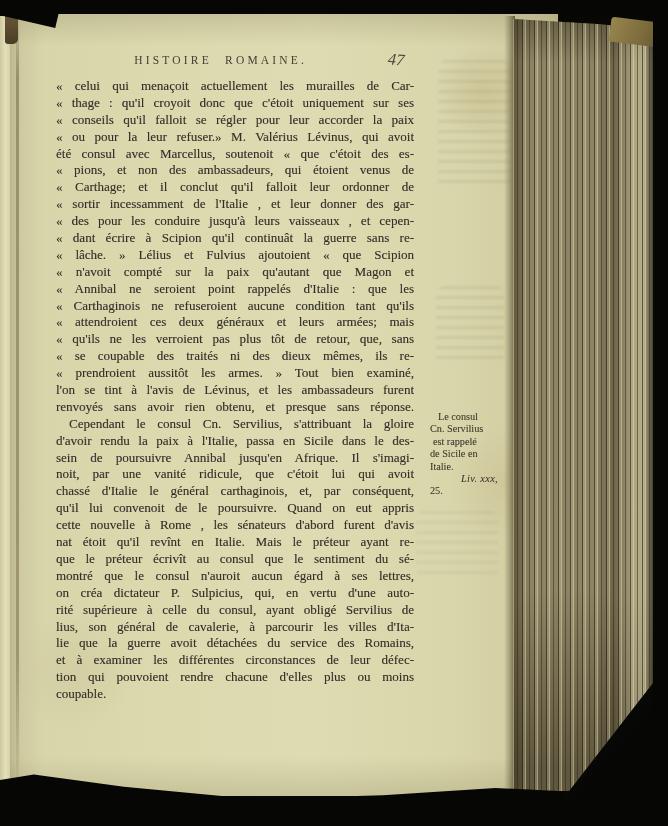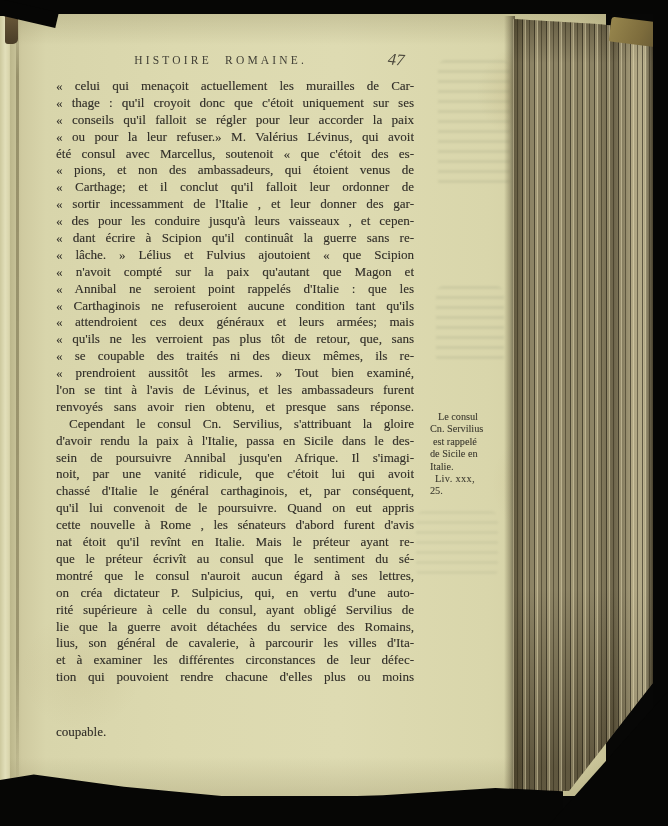--- a/index.html
+++ b/index.html
@@ -8,27 +8,28 @@
     background:#070706;
     font-family:"Liberation Serif", serif;
   }
   
   .left-strip{
     position:absolute;left:0;top:16px;width:15px;height:768px;
     background:linear-gradient(90deg,#cdc99e 0,#e2dfba 35%,#d9d5ac 60%,#b3ae85 88%,#97926c 100%);
   }
   
   .page{
-    position:absolute;left:10px;top:14px;width:596px;height:782px;
+    position:absolute;left:10px;top:14px;width:504px;height:782px;
     background:
       radial-gradient(circle at 86% 10%, rgba(150,120,60,.14), rgba(150,120,60,0) 46px),
       radial-gradient(circle at 90% 60%, rgba(145,115,60,.10), rgba(145,115,60,0) 55px),
       radial-gradient(circle at 12% 84%, rgba(140,112,60,.08), rgba(140,112,60,0) 60px),
       linear-gradient(180deg, rgba(110,100,60,.20) 0, rgba(110,100,60,0) 4%, rgba(110,100,60,0) 95%, rgba(120,110,70,.22) 100%),
       linear-gradient(90deg,#bcb78c 0,#cfcaa0 2%,#d8d5ab 6%,#dcd9af 28%,#dedbb2 55%,#d9d6ab 80%,#d2cda1 95%,#c7c296 100%);
+    padding-left: 44px;
   }
   .crease{
     position:absolute;left:6px;top:0;width:3px;height:100%;
     background:linear-gradient(180deg,rgba(104,96,62,0) 0,rgba(104,96,62,.5) 8%,rgba(104,96,62,.45) 82%,rgba(104,96,62,0) 100%);
     filter:blur(.6px);
   }
   
   .ghost{position:absolute;border-radius:8px;filter:blur(1.2px);opacity:.5;
     background:repeating-linear-gradient(180deg, rgba(110,120,95,.25) 0 3px, rgba(0,0,0,0) 3px 10px);}
   .g1{left:428px;top:46px;width:72px;height:128px;}
@@ -48,30 +49,30 @@
   .body-text{
     position:absolute;left:46px;top:64px;width:358px;
     font-size:13px;color:#33302a;letter-spacing:0;word-spacing:-.4px;
     text-shadow:.3px .3px 0 rgba(50,46,36,.35);
   }
   .bline{
     height:16.9px;line-height:16.9px;overflow:hidden;
     text-align:justify;text-align-last:justify;
   }
   .bline.indent{text-indent:13px;}
-  .bline.endline{text-align-last:left;margin-top:38px;}
+  .bline.endline{text-align-last:left;}
   
   .margin-note{
     position:absolute;left:404px;top:397px;width:94px;
     font-size:10.2px;color:#3e3c31;text-shadow:.2px .2px 0 rgba(60,56,44,.3);margin-left:16px;
   }
   .mnline{line-height:12.4px;}
   .mnline:nth-child(1){text-indent:8px;}
   .mnline:nth-child(3){text-indent:3px;}
-  .mnline:nth-child(6){text-indent:5px;letter-spacing:.4px;}
+  .mnline:nth-child(6){font-style:italic;text-indent:5px;letter-spacing:.4px;text-align:center;}
   
   .page-curl{
     position:absolute;left:504px;top:16px;width:11px;height:778px;
     background:linear-gradient(90deg, rgba(70,60,35,0) 0, rgba(70,60,35,.35) 55%, rgba(32,26,12,.6) 100%);
   }
   
   .fore-edge{
     position:absolute;left:513px;top:17px;width:140px;height:774px;
     background:
       repeating-linear-gradient(90deg,
@@ -151,22 +152,22 @@
         <div class="bline">sein de poursuivre Annibal jusqu'en Afrique. Il s'imagi-</div>
         <div class="bline">noit, par une vanité ridicule, que c'étoit lui qui avoit</div>
         <div class="bline">chassé d'Italie le général carthaginois, et, par conséquent,</div>
         <div class="bline">qu'il lui convenoit de le poursuivre. Quand on eut appris</div>
         <div class="bline">cette nouvelle à Rome , les sénateurs d'abord furent d'avis</div>
         <div class="bline">nat étoit qu'il revînt en Italie. Mais le préteur ayant re-</div>
         <div class="bline">que le préteur écrivît au consul que le sentiment du sé-</div>
         <div class="bline">montré que le consul n'auroit aucun égard à ses lettres,</div>
         <div class="bline">on créa dictateur P. Sulpicius, qui, en vertu d'une auto-</div>
         <div class="bline">rité supérieure à celle du consul, ayant obligé Servilius de</div>
+        <div class="bline">lius, son général de cavalerie, à parcourir les villes d'Ita-</div>
         <div class="bline">lie que la guerre avoit détachées du service des Romains,</div>
-        <div class="bline">lius, son général de cavalerie, à parcourir les villes d'Ita-</div>
         <div class="bline">et à examiner les différentes circonstances de leur défec-</div>
         <div class="bline">tion qui pouvoient rendre chacune d'elles plus ou moins</div>
         <div class="bline endline">coupable.</div>
       </div>
 
     <div class="margin-note" id="margin-note">
         <div class="mnline">Le consul</div>
         <div class="mnline">Cn. Servilius</div>
         <div class="mnline">est rappelé</div>
         <div class="mnline">de Sicile en</div>

